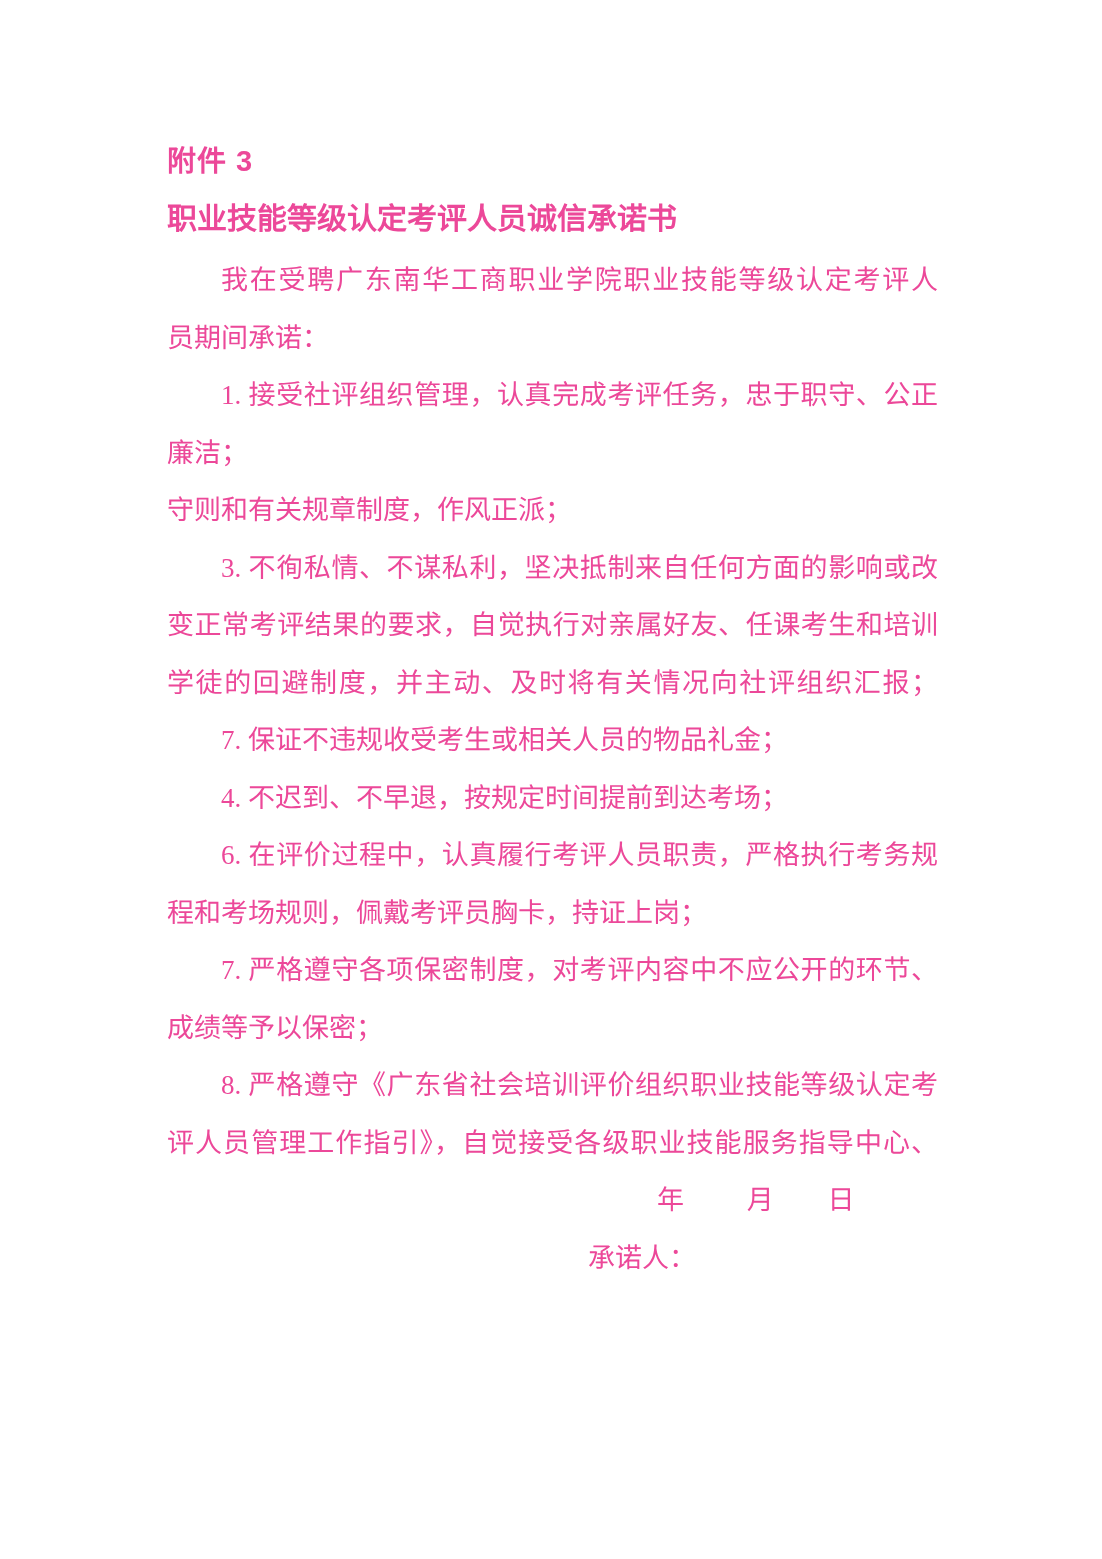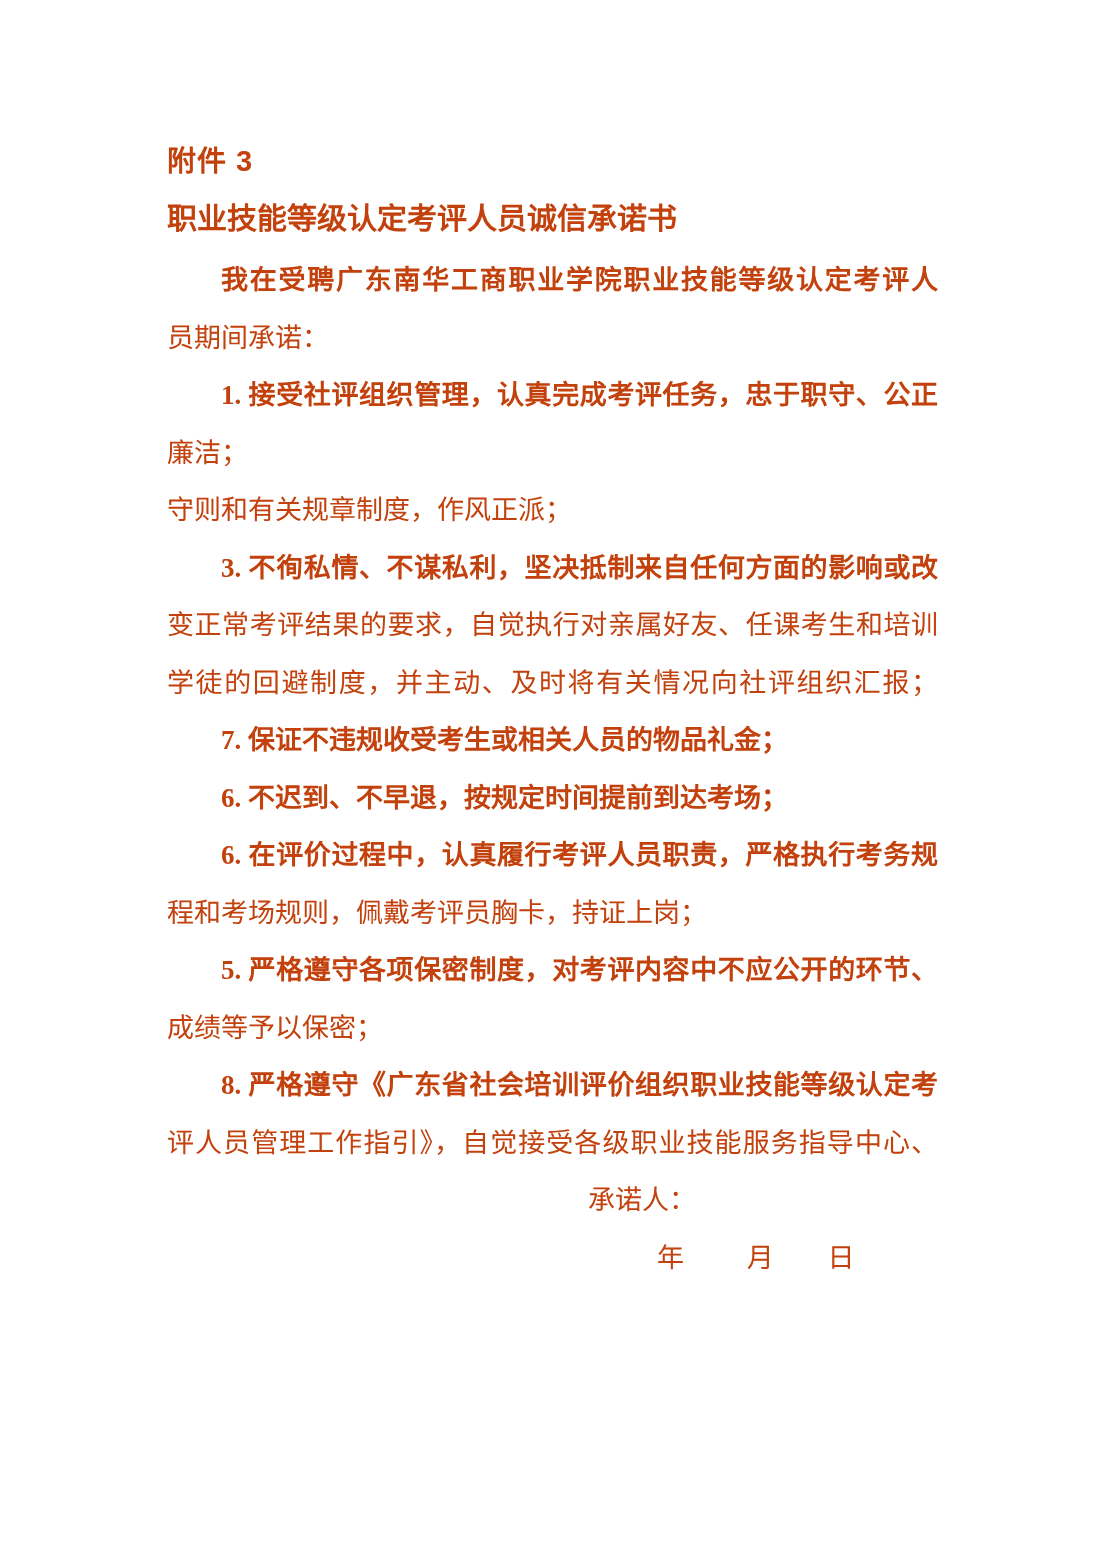--- a/index.html
+++ b/index.html
@@ -6,21 +6,21 @@
   html, body {
     margin: 0;
     padding: 0;
     background: #ffffff;
   }
   .page {
     position: relative;
     width: 1102px;
     height: 1559px;
     background: #ffffff;
-    color: #c2410c;
+    color: #ec4899;
     font-family: "Liberation Serif", "DejaVu Serif", serif;
     overflow: hidden;
   }
   .attachment-label {
     position: absolute;
     left: 167px;
     top: 144px;
     font-family: "Liberation Sans", "DejaVu Sans", sans-serif;
     font-weight: 700;
     font-size: 29px;
@@ -52,21 +52,20 @@
     white-space: nowrap;
     text-align: justify;
     text-align-last: justify;
   }
   .line.natural {
     text-align: right;
     text-align-last: left;
   }
   .line.indent {
     text-indent: 54px;
-    font-weight: bold;
   }
   .sig-promisor {
     padding-left: 421px;
   }
   .sig-date {
     padding-left: 490px;
   }
   .sig-date .d-month { margin-left: 56px; }
   .sig-date .d-day   { margin-left: 47px; }
 </style>
@@ -84,33 +83,33 @@
     <div id="paragraphs">
         <div class="line indent">我在受聘广东南华工商职业学院职业技能等级认定考评人</div>
         <div class="line natural">员期间承诺：</div>
         <div class="line indent">1. 接受社评组织管理，认真完成考评任务，忠于职守、公正</div>
         <div class="line natural">廉洁；</div>
         <div class="line natural">守则和有关规章制度，作风正派；</div>
         <div class="line indent">3. 不徇私情、不谋私利，坚决抵制来自任何方面的影响或改</div>
         <div class="line">变正常考评结果的要求，自觉执行对亲属好友、任课考生和培训</div>
         <div class="line">学徒的回避制度，并主动、及时将有关情况向社评组织汇报；</div>
         <div class="line indent natural">7. 保证不违规收受考生或相关人员的物品礼金；</div>
-        <div class="line indent natural">6. 不迟到、不早退，按规定时间提前到达考场；</div>
+        <div class="line indent natural">4. 不迟到、不早退，按规定时间提前到达考场；</div>
         <div class="line indent">6. 在评价过程中，认真履行考评人员职责，严格执行考务规</div>
         <div class="line natural">程和考场规则，佩戴考评员胸卡，持证上岗；</div>
-        <div class="line indent">5. 严格遵守各项保密制度，对考评内容中不应公开的环节、</div>
+        <div class="line indent">7. 严格遵守各项保密制度，对考评内容中不应公开的环节、</div>
         <div class="line natural">成绩等予以保密；</div>
         <div class="line indent">8. 严格遵守《广东省社会培训评价组织职业技能等级认定考</div>
         <div class="line">评人员管理工作指引》，自觉接受各级职业技能服务指导中心、</div>
       </div>
-
-    <div class="line natural sig-promisor">
-      <span>承诺人：</span>
-    </div>
 
     <div class="line natural sig-date">
       <span class="d-year">年</span>
       <span class="d-month">月</span>
       <span class="d-day">日</span>
     </div>
 
+    <div class="line natural sig-promisor">
+      <span>承诺人：</span>
+    </div>
+
   </div>
 </div>
 
 </body></html>

